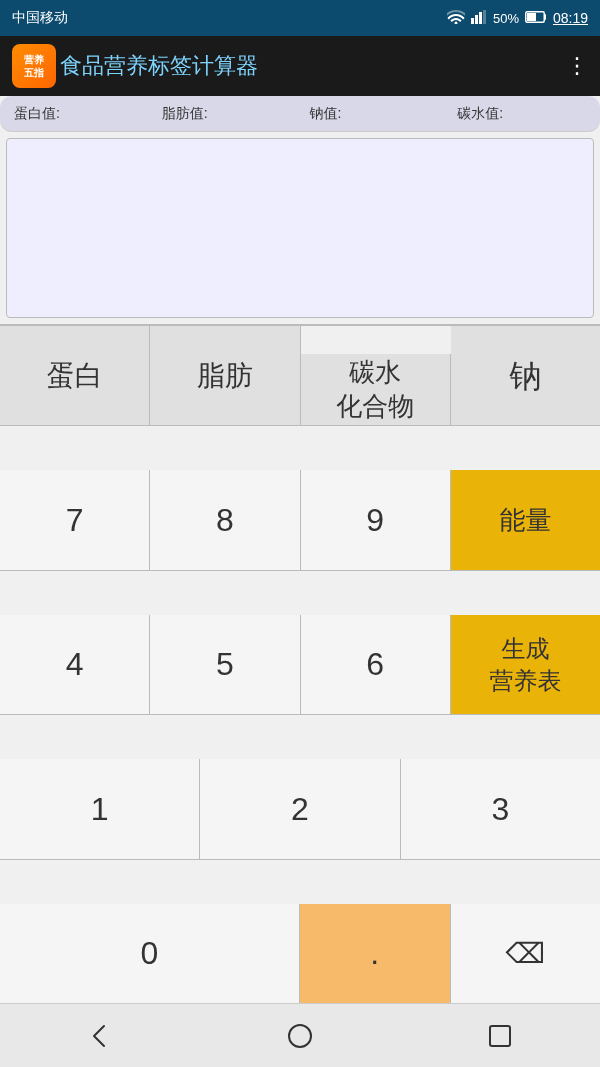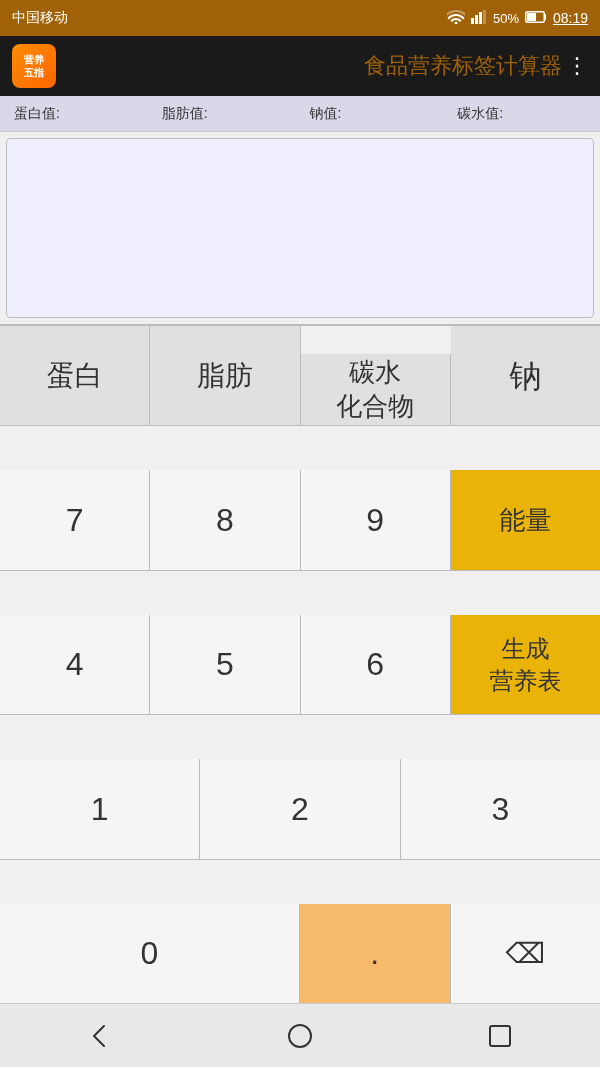--- a/index.html
+++ b/index.html
@@ -13,21 +13,21 @@
       height: 1067px;
       font-family: sans-serif;
       background: #f0f0f0;
       display: flex;
       flex-direction: column;
       overflow: hidden;
     }
 
     
     #status-bar {
-      background: #a16207;
+      background: #0c4a6e;
       color: #fff;
       height: 36px;
       display: flex;
       align-items: center;
       justify-content: space-between;
       padding: 12px 12px;
       font-size: 14px;
       flex-shrink: 0;
     }
 
@@ -62,41 +62,41 @@
       color: white;
       font-weight: bold;
       line-height: 1.2;
       text-align: center;
       flex-shrink: 0;
     }
 
     #app-title {
       font-size: 22px;
       flex: 1;
-      color: #a16207;
-      text-align: right;
+      color: #7dd3fc;
     }
 
     #menu-icon {
       font-size: 22px;
       color: #fff;
       cursor: pointer;
       line-height: 1;
     }
 
     
     #info-bar {
       background: #d8d8e8;
       height: 36px;
       display: flex;
       align-items: center;
       padding: 4px 8px;
       gap: 7px;
       flex-shrink: 0;
       border-bottom: 1px solid #ccc;
+      border-radius: 12px;
     }
 
     .info-item {
       flex: 1;
       font-size: 14px;
       color: #333;
       text-align: left;
       padding-left: 6px;
     }
 

